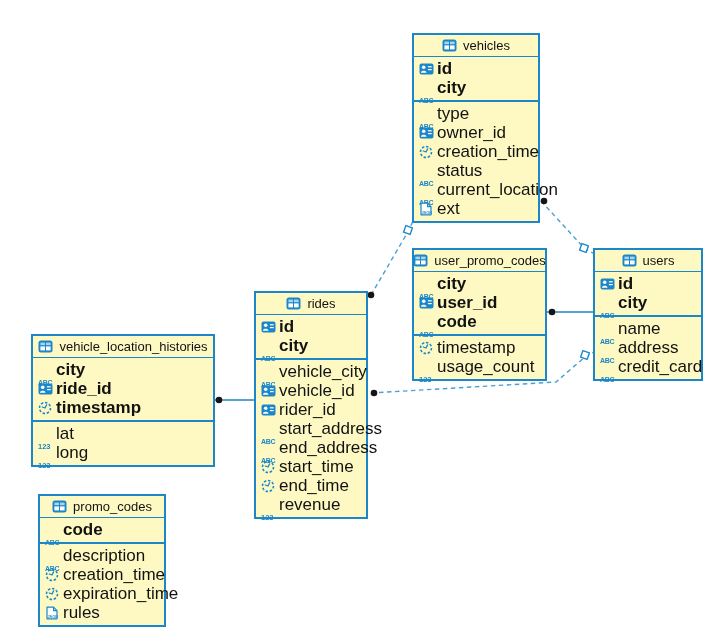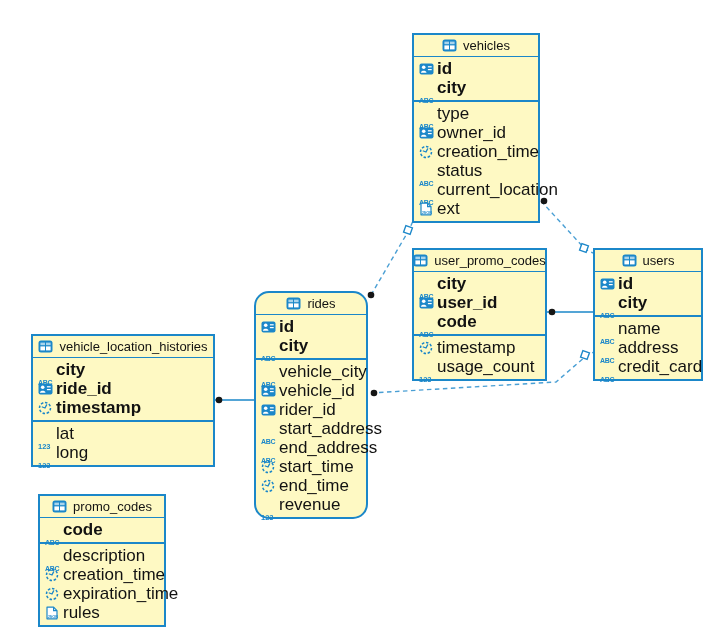--- a/index.html
+++ b/index.html
@@ -267,21 +267,21 @@
             <span class="clabel">address</span>
           </div>
           <div class="row">
             <span class="cicon">
               <span class="txticon">ABC</span>
             </span>
             <span class="clabel">credit_card</span>
           </div>
         </div>
       </div>
-      <div class="table" style="left: 254px; top: 291px; width: 114px; border-radius: 15px;">
+      <div class="table" style="left: 254px; top: 291px; width: 114px;">
         <div class="thead">
           <span style="display: flex;">
             <svg width="15" height="13" viewBox="0 0 15 13">
       <rect x="0.5" y="0.5" width="14" height="12" rx="2.5" fill="#1b87c9"></rect>
       <rect x="2.4" y="2.6" width="4.6" height="2.6" fill="#a9d4ec"></rect>
       <rect x="8" y="2.6" width="4.6" height="2.6" fill="#a9d4ec"></rect>
       <rect x="2.4" y="6.4" width="4.6" height="4" fill="#fff"></rect>
       <rect x="8" y="6.4" width="4.6" height="4" fill="#fff"></rect>
             </svg>
           </span>

